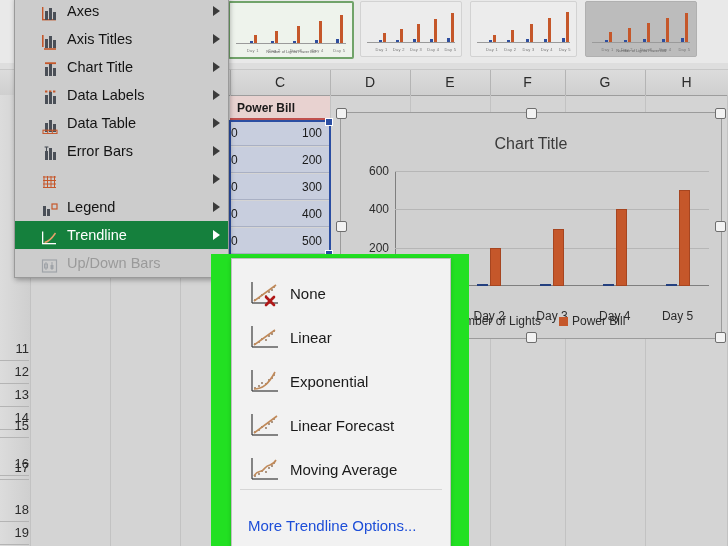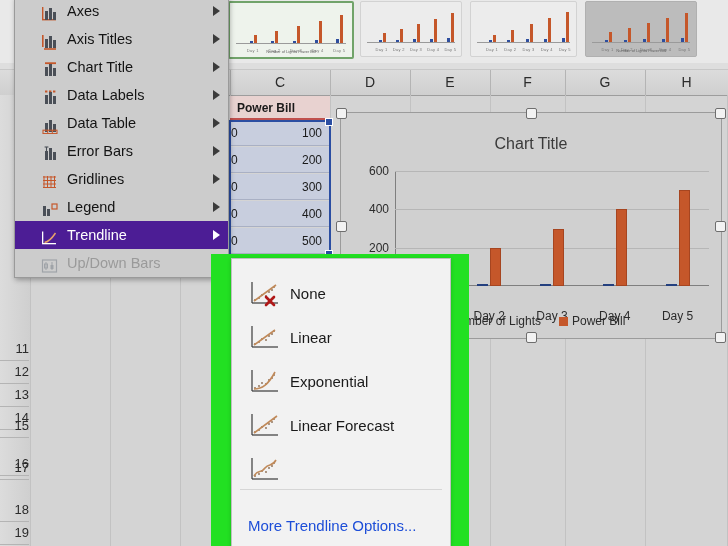--- a/index.html
+++ b/index.html
@@ -91,21 +91,21 @@
   
   .chandle{position:absolute;width:9px;height:9px;background:#f2f2f2;
            border:1px solid #6e6e6e;border-radius:2px;}
 
   
   #menu{left:14px;top:-3px;width:213px;background:#cccccc;
         border:1px solid #9a9a9a;border-top:none;
         box-shadow:1px 2px 5px rgba(0,0,0,.30);}
   .mi{position:relative;height:28px;line-height:28px;display:flex;align-items:center;
       padding:0 6px 0 26px;font-size:14.5px;color:#141414;cursor:default;}
-  .mi.sel{background:#4c1d95;color:#ffffff;}
+  .mi.sel{background:#15803d;color:#ffffff;}
   .mi.dis{color:#9a9a9a;}
   .mi .ico{position:absolute;left:26px;top:50%;transform:translateY(-50%);
            width:18px;height:16px;}
   .mi .txt{margin-left:26px;}
   .arw{position:absolute;right:8px;top:50%;transform:translateY(-50%);
        width:0;height:0;border-left:7px solid #3b3b3b;
        border-top:5px solid transparent;border-bottom:5px solid transparent;}
   .mi.sel .arw{border-left-color:#ffffff;}
   .mi.dis .arw{border-left-color:#a5a5a5;}
 
@@ -405,21 +405,20 @@
             <line x1="3" y1="2" x2="3" y2="14"></line>
             <line x1="6.5" y1="2" x2="6.5" y2="14"></line>
             <line x1="10" y1="2" x2="10" y2="14"></line>
             <line x1="13.5" y1="2" x2="13.5" y2="14"></line>
             <line x1="2" y1="3" x2="15" y2="3"></line>
             <line x1="2" y1="6.5" x2="15" y2="6.5"></line>
             <line x1="2" y1="10" x2="15" y2="10"></line>
             <line x1="2" y1="13.5" x2="15" y2="13.5"></line>
           </g>
         </svg></span>
-      <span class="txt">Gridlines</span>
       <span class="arw"></span>
     </div>
     <div class="mi">
       <span class="ico"><svg width="18" height="16" viewBox="0 0 18 16">
           <rect x="2" y="4" width="3" height="10" fill="#4a4f57"></rect>
           <rect x="6" y="7" width="3" height="7" fill="#4a4f57"></rect>
           <rect x="11" y="2" width="5" height="5" fill="none" stroke="#c5572a" stroke-width="1.2"></rect>
         </svg></span>
       <span class="txt">Legend</span>
       <span class="arw"></span>
@@ -518,18 +517,19 @@
           <line x1="4" y1="24" x2="30" y2="24" stroke="#3a3a3a" stroke-width="1.2"></line>
           <circle cx="7" cy="21" r="0.9" fill="#8a6a50"></circle>
           <circle cx="11" cy="19" r="0.9" fill="#8a6a50"></circle>
           <circle cx="14" cy="16" r="0.9" fill="#8a6a50"></circle>
           <circle cx="18" cy="17" r="0.9" fill="#8a6a50"></circle>
           <circle cx="21" cy="13" r="0.9" fill="#8a6a50"></circle>
           <circle cx="24" cy="11" r="0.9" fill="#8a6a50"></circle>
           <circle cx="26" cy="8" r="0.9" fill="#8a6a50"></circle>
           <path d="M6 21 C10 14 13 19 17 13 C21 8 24 12 28 5" fill="none" stroke="#c08a5a" stroke-width="1.6"></path>
         </svg></span>
+      <span>Moving Average</span>
     </div>
     <div id="subsep"></div>
   <div id="moreopt">
     <span>More Trendline Options...</span>
   </div>
 </div>
 
 </body></html>

